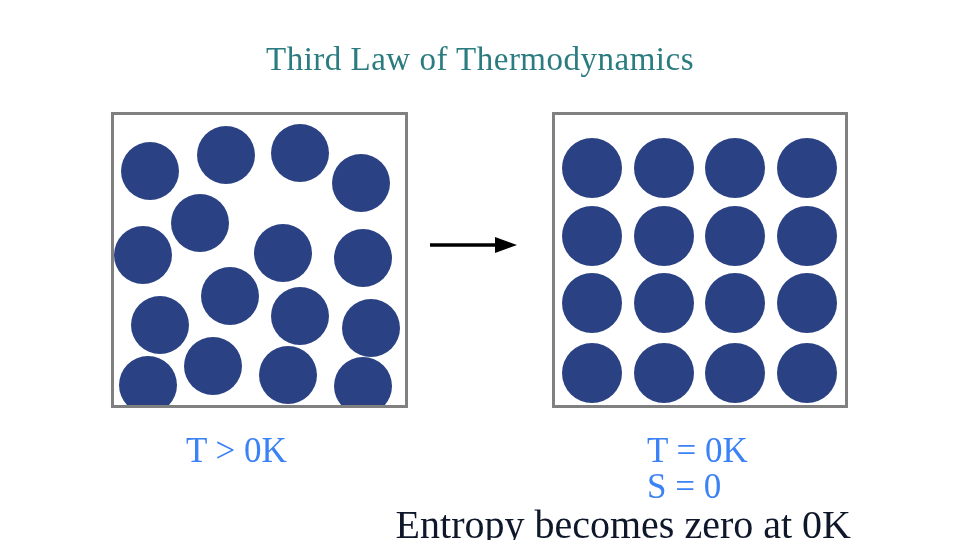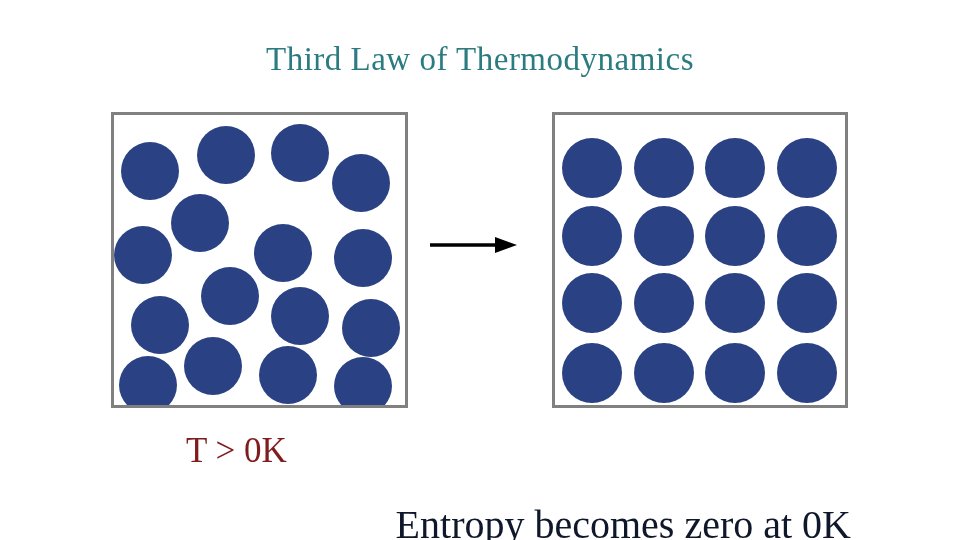--- a/index.html
+++ b/index.html
@@ -15,21 +15,21 @@
   .box{
     position:absolute;top:89px;width:297px;height:296px;
     border:3px solid #808080;box-sizing:border-box;background:#ffffff;
     overflow:hidden;
   }
   .box.left{left:111px;}
   .box.right{left:552px;width:296px;}
   .particle{position:absolute;border-radius:50%;background:#2a4183;}
   .arrow-svg{position:absolute;left:429px;top:207px;width:90px;height:30px;}
   .state-label{
-    position:absolute;top:410px;font-size:35px;line-height:36px;color:#7f1d1d;
+    position:absolute;top:410px;font-size:35px;line-height:36px;color:#3b82f6;
   }
   .state-label.left{left:186px;}
   .state-label.right{left:647px;}
   .caption{
     position:absolute;left:0;top:481px;width:851px;text-align:right;
     font-size:40px;line-height:42px;color:#0f172a;
   }
 </style>
 </head>
 <body>
@@ -78,16 +78,20 @@
       <div class="particle" style="left: 7px; top: 228px; width: 60px; height: 60px; background: rgb(42, 65, 131);"></div>
       <div class="particle" style="left: 79px; top: 228px; width: 60px; height: 60px; background: rgb(42, 65, 131);"></div>
       <div class="particle" style="left: 150px; top: 228px; width: 60px; height: 60px; background: rgb(42, 65, 131);"></div>
       <div class="particle" style="left: 222px; top: 228px; width: 60px; height: 60px; background: rgb(42, 65, 131);"></div>
     </div>
 
   <div class="state-label left">
     <div>T &gt; 0K</div>
   </div>
 
+  <div class="state-label right">
+    <div>T = 0K</div>
+    <div>S = 0</div>
+  </div>
 
   <div class="caption">Entropy becomes zero at 0K</div>
 
 </div>
 
 </body></html>

